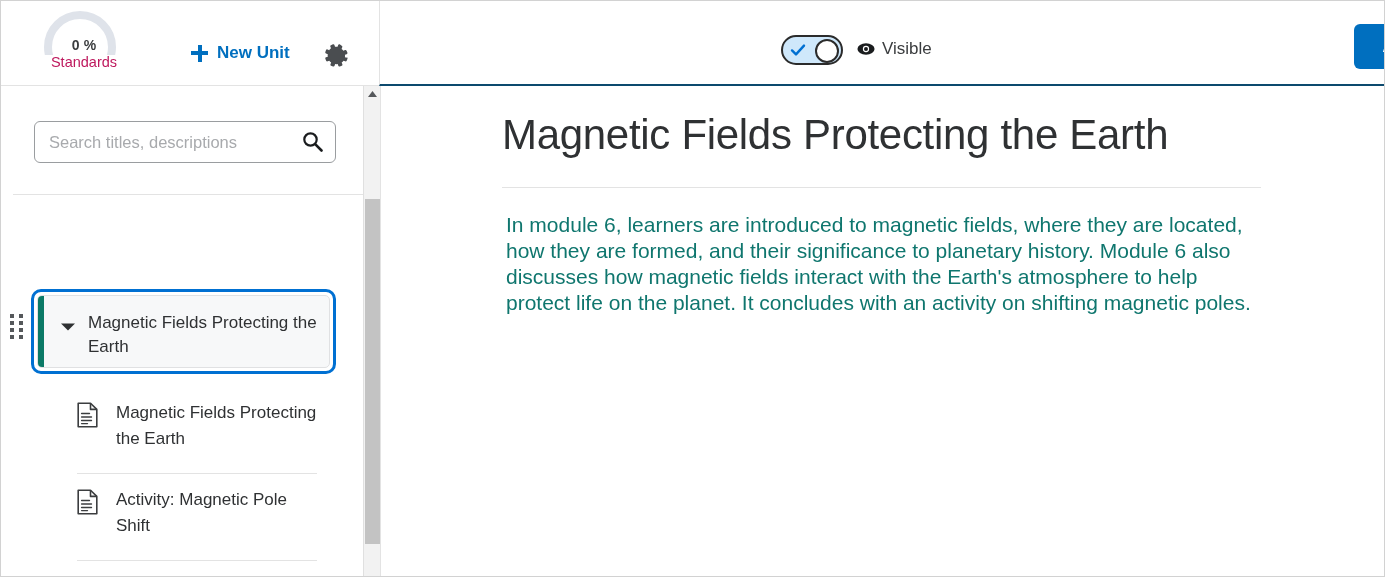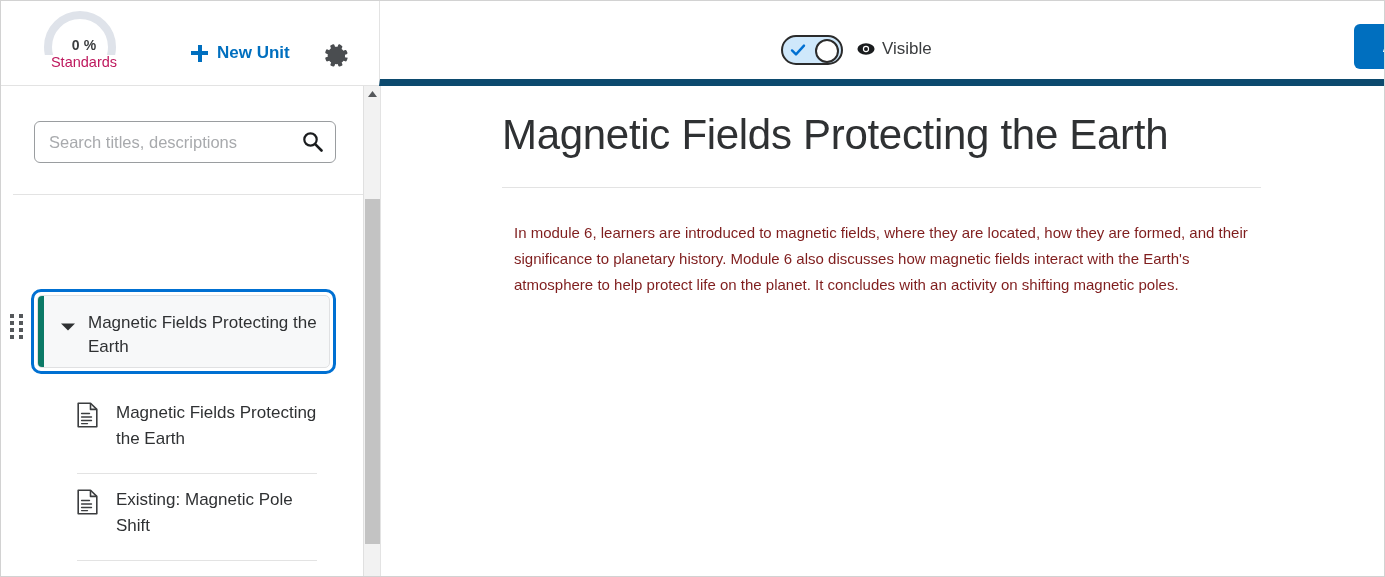--- a/index.html
+++ b/index.html
@@ -34,21 +34,21 @@
     width: 378px;
     height: 85px;
     border-bottom: 1px solid #e3e3e3;
     box-sizing: border-box;
   }
   .topbar-right {
     position: absolute;
     left: 378px; top: 0;
     width: 1007px;
     height: 85px;
-    border-bottom: 7px solid #0c4a6e;
+    border-bottom: 2px solid #0c4a6e;
     border-left: 1px solid #e3e3e3;
     box-sizing: border-box;
   }
 
   
   .gauge {
     position: absolute;
     left: 43px;
     top: 10px;
     width: 80px;
@@ -387,24 +387,24 @@
     top: 101px;
     width: 759px;
     height: 1px;
     background: #e3e3e3;
   }
   .main-desc {
     position: absolute;
     left: 121px;
     top: 122px;
     width: 752px;
-    font-size: 15px;
+    font-size: 21px;
     line-height: 26px;
-    color: #7f1d1d;
-    margin: 12px;
+    color: #0f766e;
+    margin: 4px;
   }
 </style>
 </head>
 <body>
 
 <div id="app">
 
   <div class="topbar">
 
     <div class="topbar-left">
@@ -502,21 +502,21 @@
         <svg class="doc-icon" viewBox="0 0 21 26">
           <path d="M1.2 1.2 H13.5 L19.8 7.4 V24.8 H1.2 Z" fill="#ffffff" stroke="#3b3d3f" stroke-width="1.6" stroke-linejoin="round"></path>
           <path d="M13.5 1.2 V7.4 H19.8" fill="none" stroke="#3b3d3f" stroke-width="1.6" stroke-linejoin="round"></path>
           <g stroke="#3b3d3f" stroke-width="1.4" stroke-linecap="round">
             <line x1="4.6" y1="11.5" x2="12.5" y2="11.5"></line>
             <line x1="4.6" y1="15" x2="14.5" y2="15"></line>
             <line x1="4.6" y1="18.5" x2="14.5" y2="18.5"></line>
             <line x1="4.6" y1="21.6" x2="10.5" y2="21.6"></line>
           </g>
         </svg>
-        <span class="child-label">Existing: Magnetic Pole Shift</span>
+        <span class="child-label">Activity: Magnetic Pole Shift</span>
       </div>
 
       <div class="child-item">
         <svg class="doc-icon" viewBox="0 0 21 26">
           <path d="M1.2 1.2 H13.5 L19.8 7.4 V24.8 H1.2 Z" fill="#ffffff" stroke="#3b3d3f" stroke-width="1.6" stroke-linejoin="round"></path>
           <path d="M13.5 1.2 V7.4 H19.8" fill="none" stroke="#3b3d3f" stroke-width="1.6" stroke-linejoin="round"></path>
           <g stroke="#3b3d3f" stroke-width="1.4" stroke-linecap="round">
             <line x1="4.6" y1="11.5" x2="12.5" y2="11.5"></line>
             <line x1="4.6" y1="15" x2="14.5" y2="15"></line>
             <line x1="4.6" y1="18.5" x2="14.5" y2="18.5"></line>

